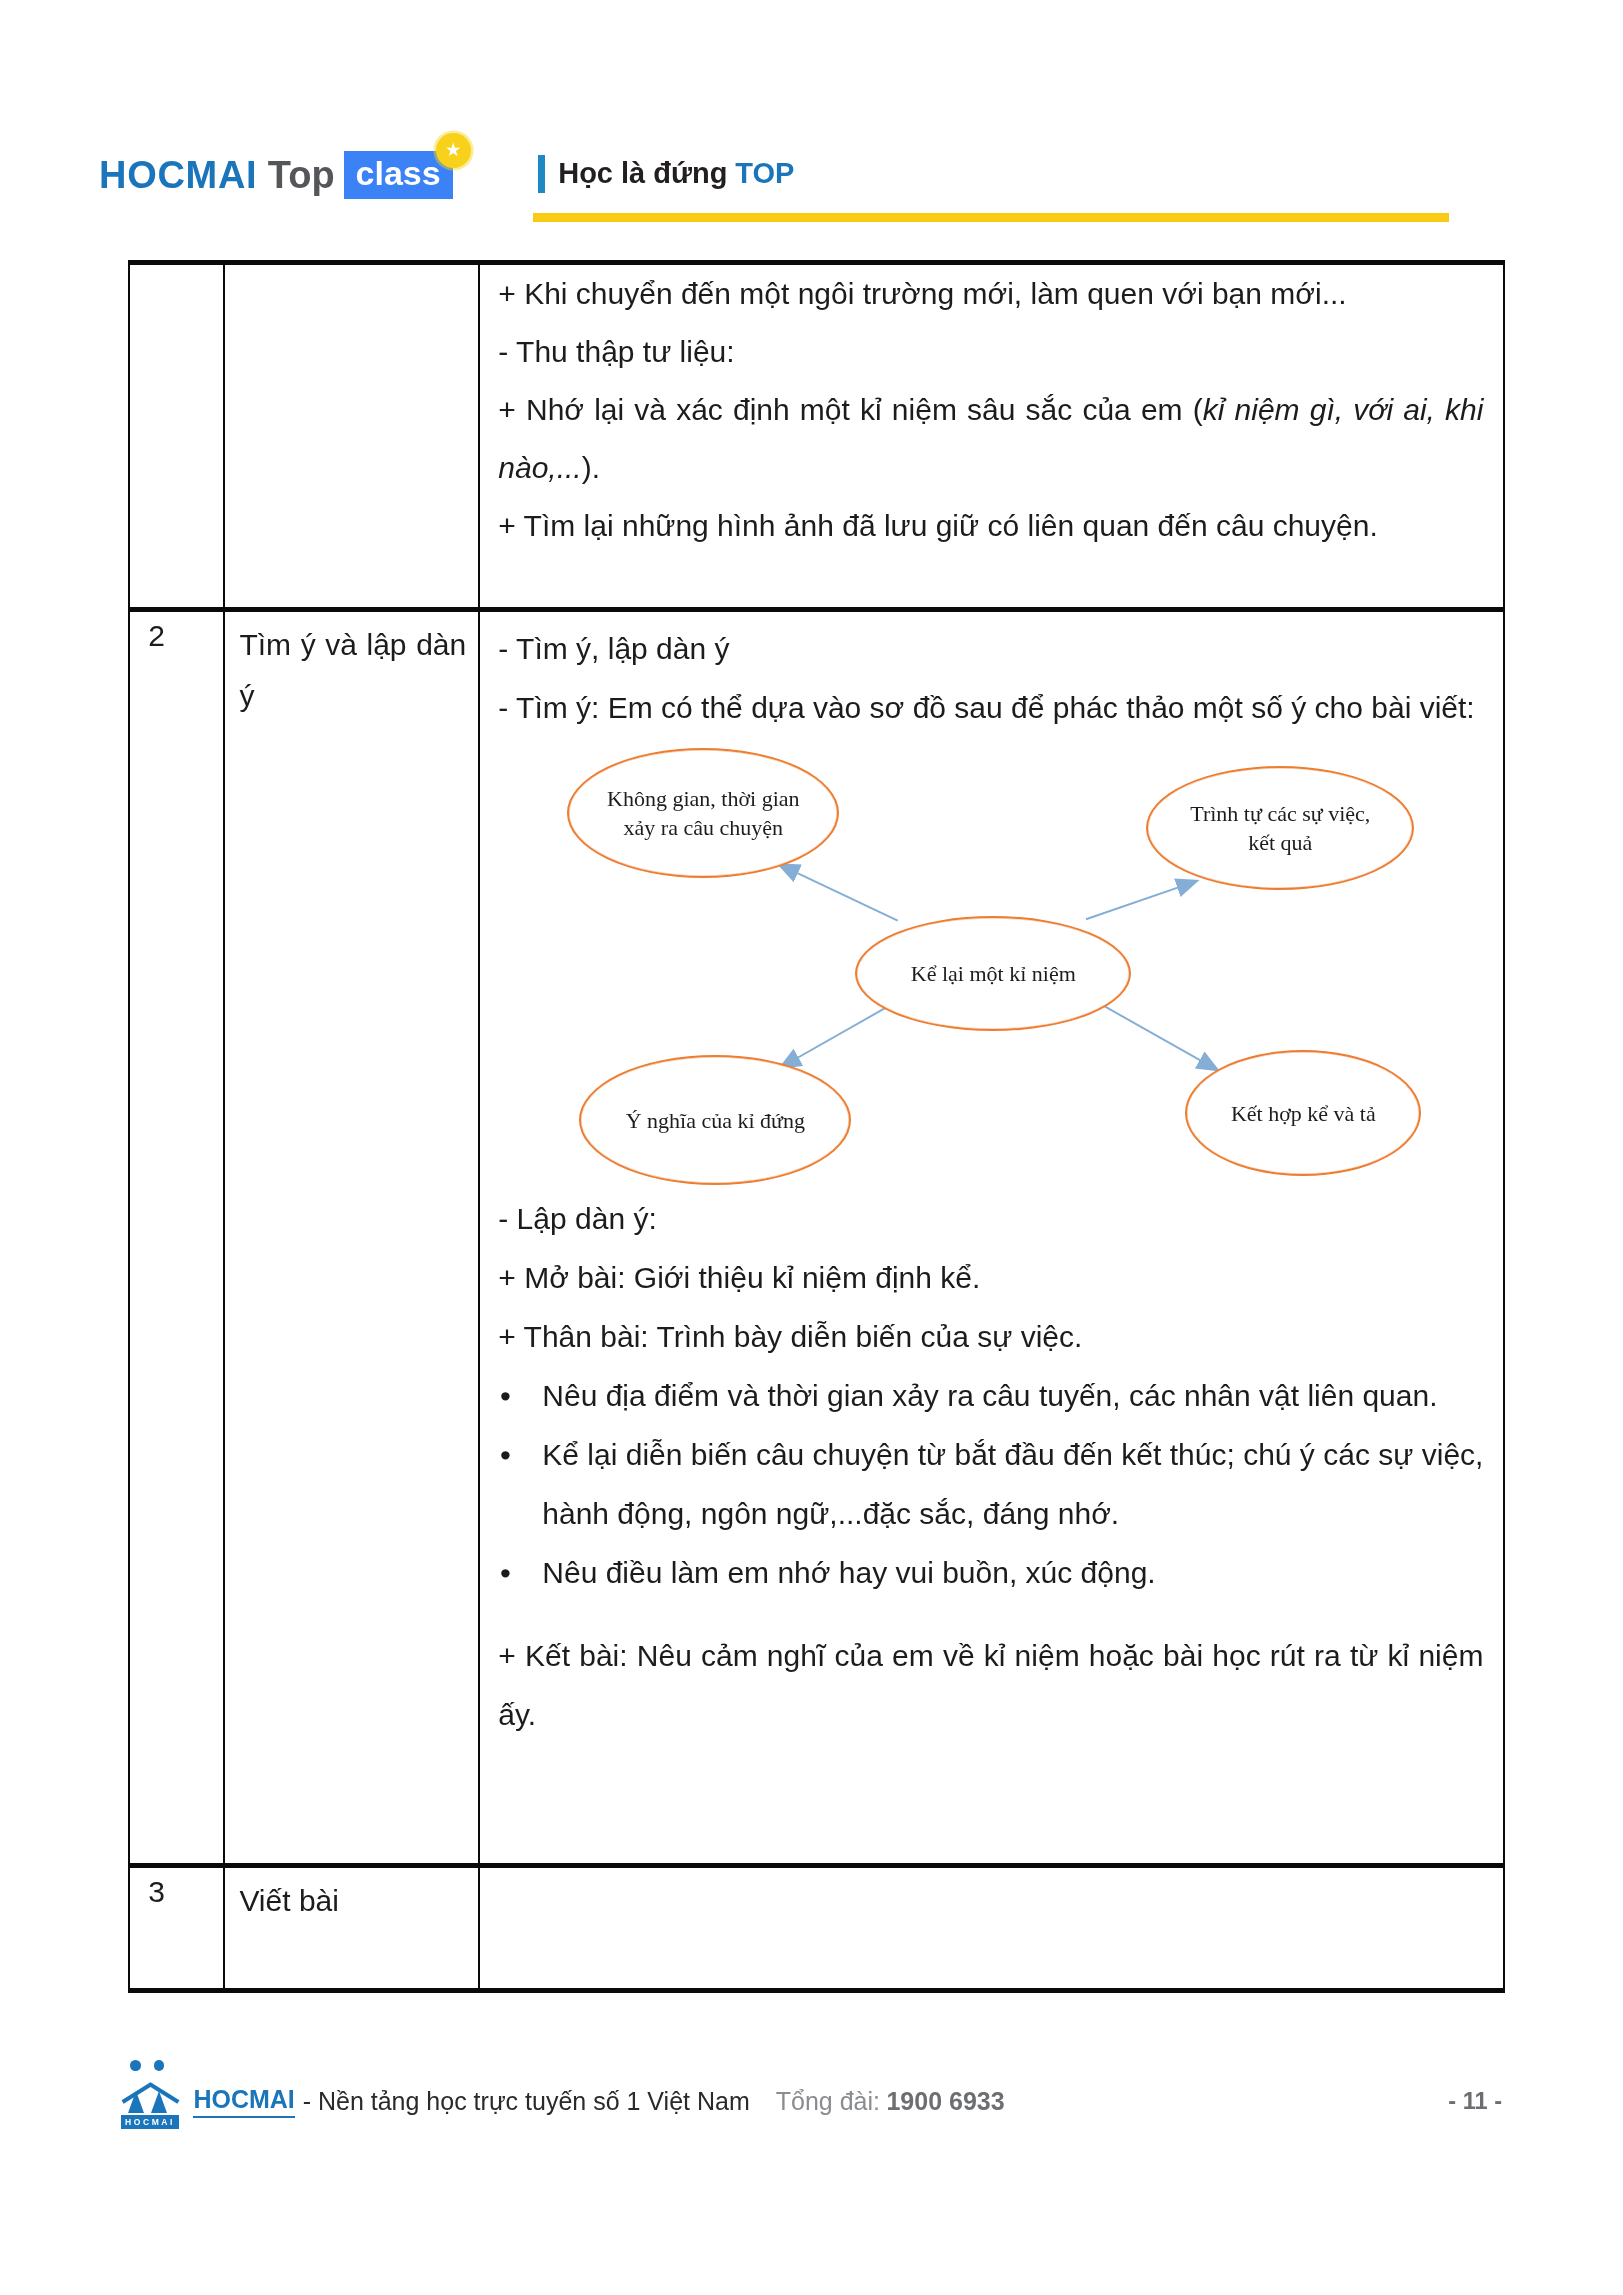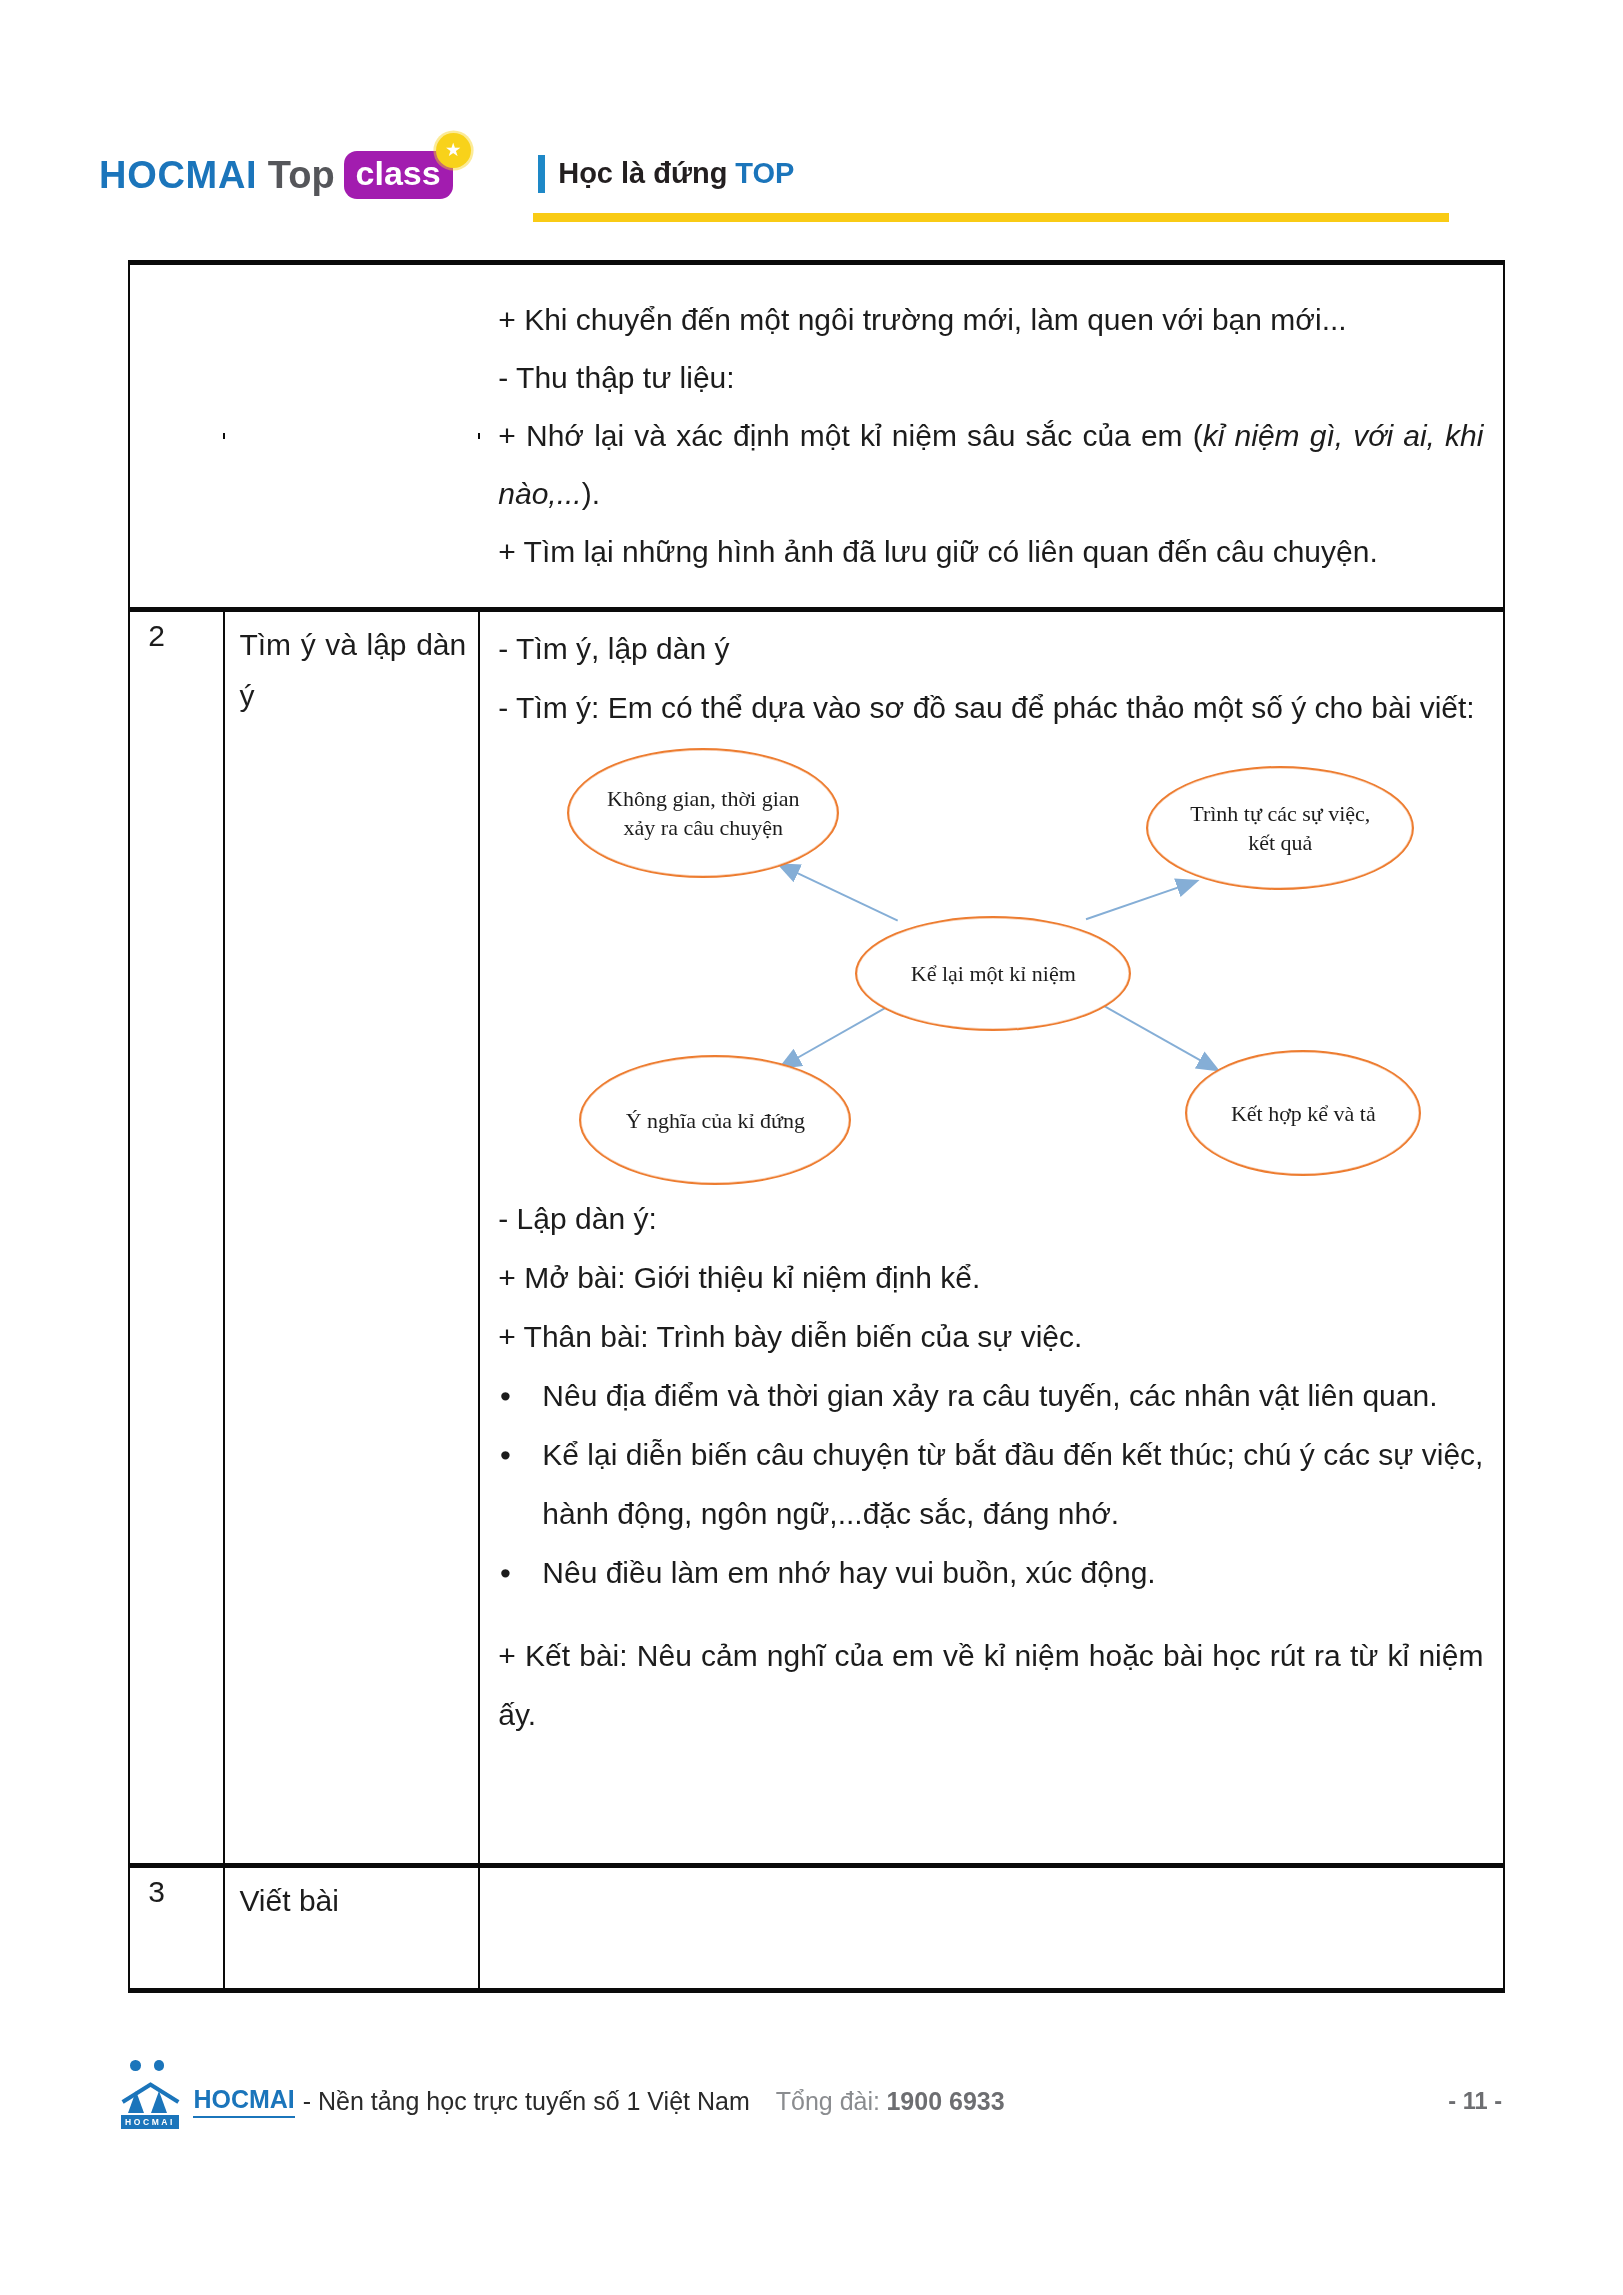--- a/index.html
+++ b/index.html
@@ -7,21 +7,21 @@
   .page {
     position:relative; width:1623px; height:2295px; background:#ffffff;
     font-family:"Liberation Sans", sans-serif; color:#1c1c1c; overflow:hidden;
     margin:0 auto;
   }
 
   
   .logo-row { position:absolute; left:99px; top:151px; display:flex; align-items:center; }
   .logo-hocmai { font-size:38px; font-weight:800; color:#1B75BB; letter-spacing:0.7px; }
   .logo-top { font-size:38px; font-weight:800; color:#55565A; margin-left:10.5px; }
-  .logo-class-box { position:relative; margin-left:9.2px; background:#a21caf; border-radius:13px;
+  .logo-class-box { position:relative; margin-left:9.2px; background:#3b82f6; border-radius:0;
     padding:2.6px 11.8px 6.5px 11.8px; }
   .logo-class-txt { font-size:34px; font-weight:800; color:#ffffff; }
   .logo-badge { position:absolute; top:-18.3px; right:-18.3px; width:35px; height:35px;
     background:#F8D21A; border-radius:50%; display:flex; align-items:center; justify-content:center;
     box-shadow:0 0 0 2.6px rgba(248,210,26,.45); }
   .logo-badge span { color:#ffffff; font-size:18.3px; line-height:1; }
   .tagline { position:absolute; left:538px; top:153px; display:flex; align-items:center; height:41px; }
   .tagline-bar { width:7.2px; height:38px; background:#1E88C7; margin-right:13px; }
   .tagline-text { font-size:29px; font-weight:600; color:#231F20; }
   .tagline-top { font-size:29px; font-weight:800; color:#1B75BB; margin-left:7.9px; }
@@ -29,21 +29,21 @@
 
   
   .doc-table { position:absolute; left:128px; top:260px; width:1377px;
     border:2.6px solid #0a0a0a; border-top-width:5.9px; border-bottom-width:5.9px; }
   .row { display:flex; }
   .row-div { border-bottom:5.2px solid #0a0a0a; }
   .c1 { width:95px; border-right:2.6px solid #0a0a0a; padding:6.5px 0 0 18.3px; font-size:30px; }
   .c2 { width:255px; border-right:2.6px solid #0a0a0a; padding:6.5px 11.8px 0 14.4px;
     font-size:30px; line-height:51px; text-align:justify; }
   .c3 { flex:1; padding:0 19.6px 0 18.3px; font-size:30px; }
-  .r1 { height:347px;align-items:center; } .r1 .c3 { padding-top:0; }
+  .r1 { height:347px; } .r1 .c3 { padding-top:0; }
   .r2 { height:1256px; } .r2 .c3 { padding-top:6.5px; }
   .r3 { height:120px; } .r3 .c3 { padding-top:3.9px; }
   .para { line-height:58px; text-align:justify; }
   .r2 .para { line-height:59px; }
   .r3 .para { line-height:56px; }
   .ketbai { margin-top:23.6px; }
   .bullet { position:relative; padding-left:44px; line-height:59px; text-align:justify; }
   .bullet .dot { position:absolute; left:1.3px; top:0; font-size:19.6px; line-height:59px; }
 
   

